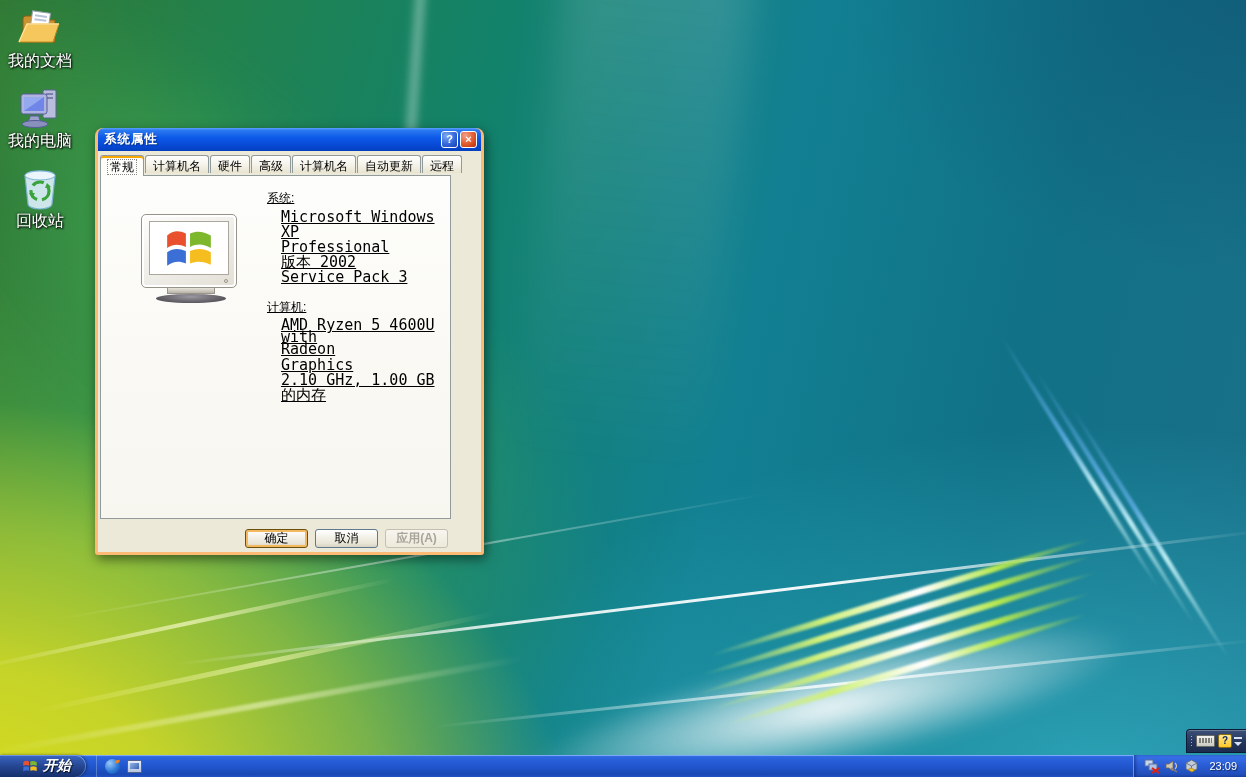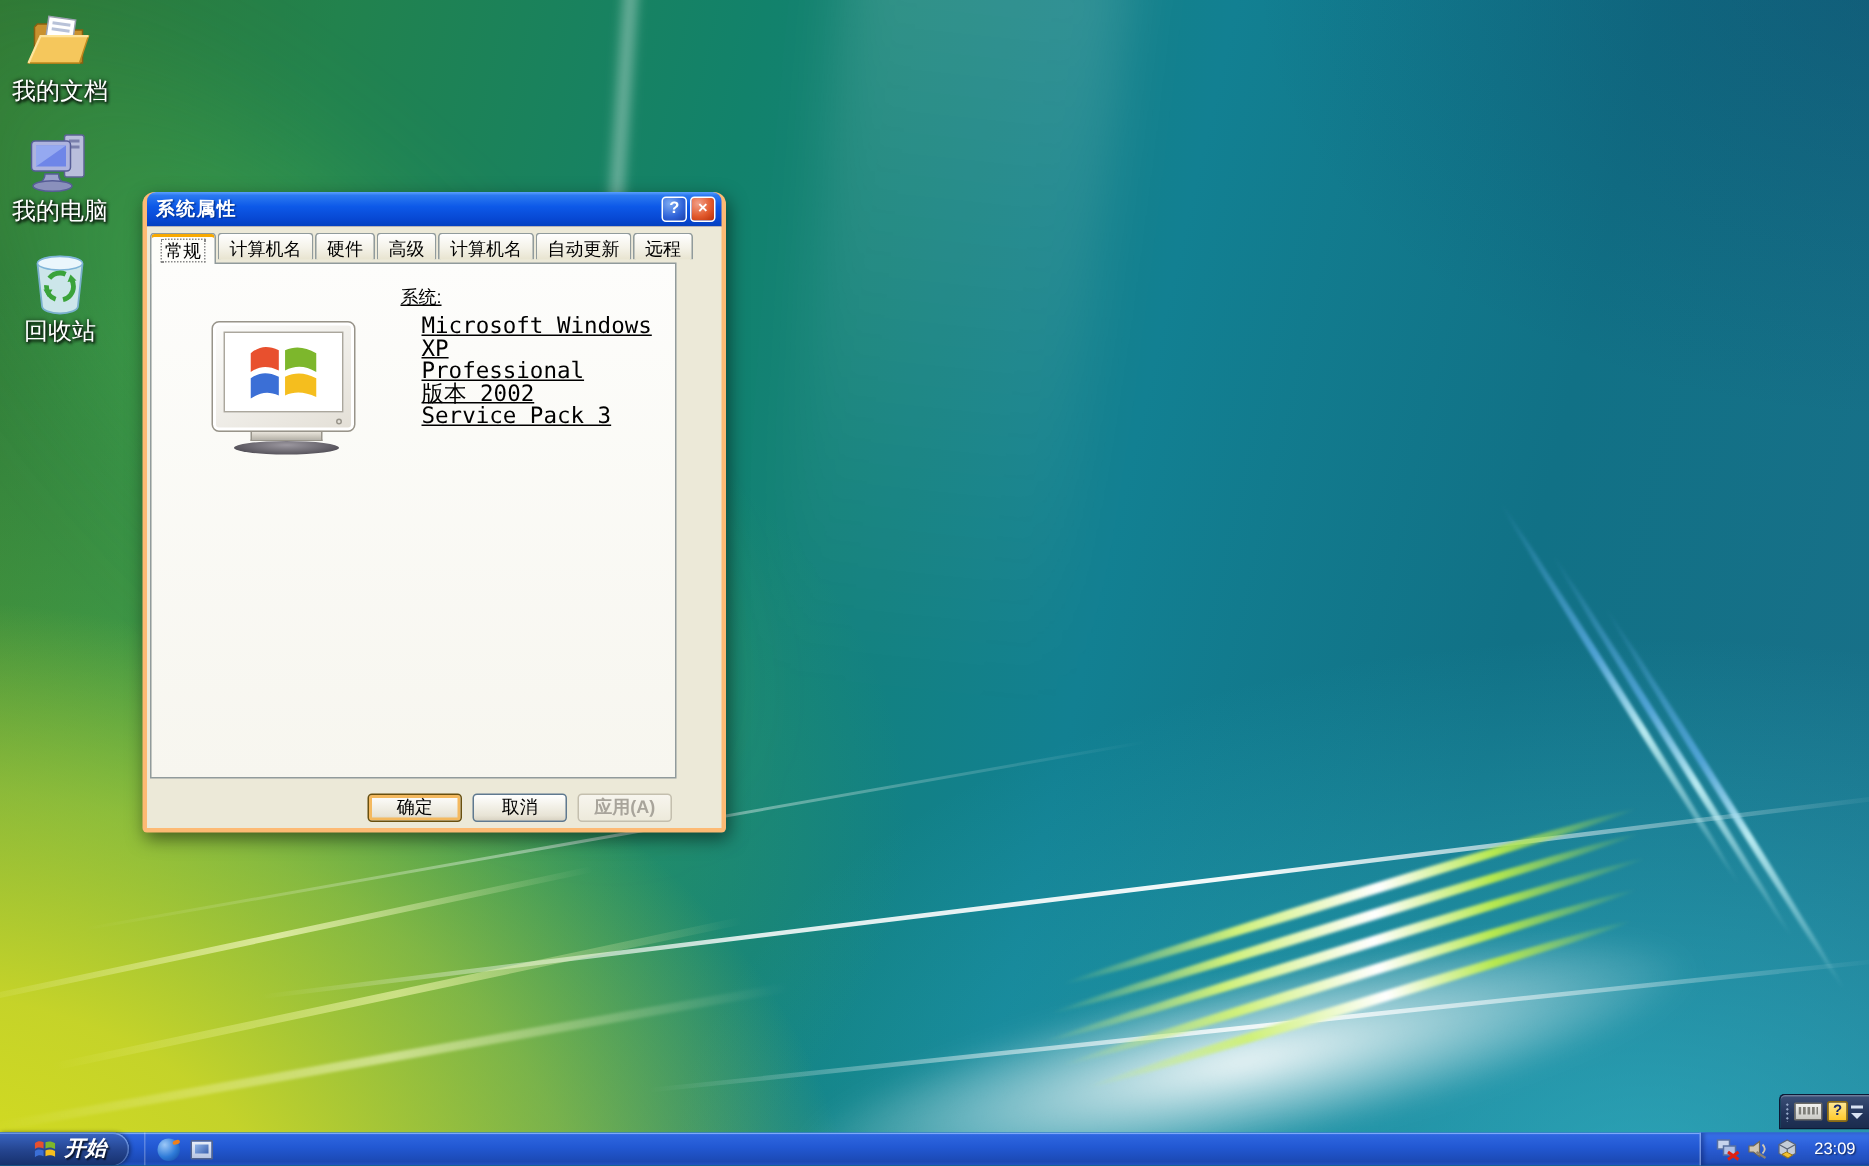--- a/index.html
+++ b/index.html
@@ -258,20 +258,28 @@
         </div>
 
         <div class="info-col">
           <div class="sec">
             <div class="sec-label">系统:</div>
             <div class="mono">Microsoft Windows XP</div>
             <div class="mono">Professional</div>
             <div class="mono">版本 2002</div>
             <div class="mono">Service Pack 3</div>
           </div>
+          <div class="sec comp">
+            <div class="sec-label">计算机:</div>
+            <div class="mono tight">AMD Ryzen 5 4600U with</div>
+            <div class="mono tight">Radeon</div>
+            <div class="gap-sm"></div>
+            <div class="mono">Graphics</div>
+            <div class="mono">2.10 GHz, 1.00 GB 的内存</div>
+          </div>
         </div>
       </div>
 
       <div class="btn ok">确定</div>
       <div class="btn cancel">取消</div>
       <div class="btn apply">应用(A)</div>
     </div>
   </div>
 
   <div class="langbar">

